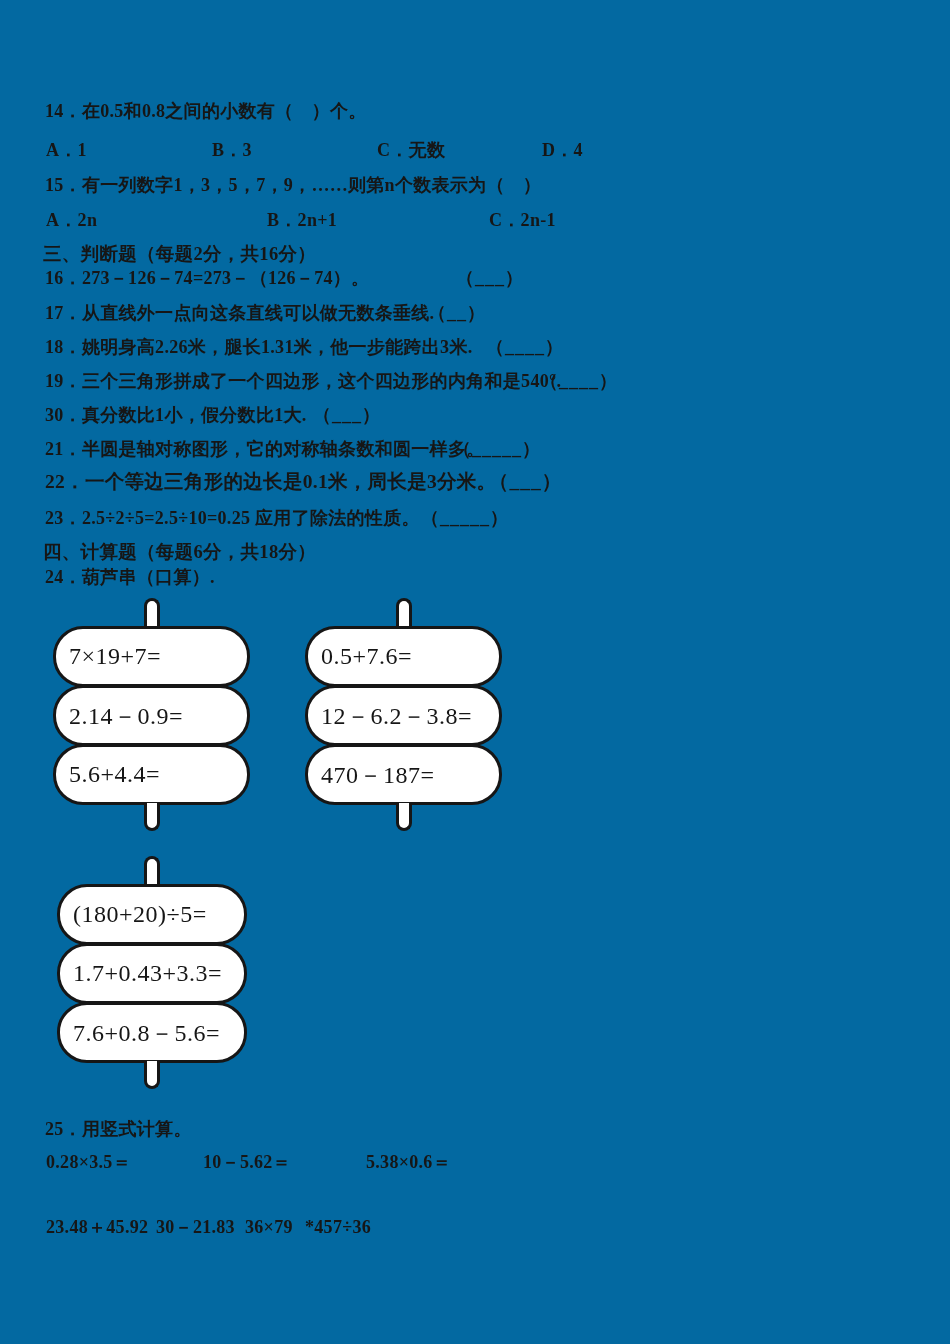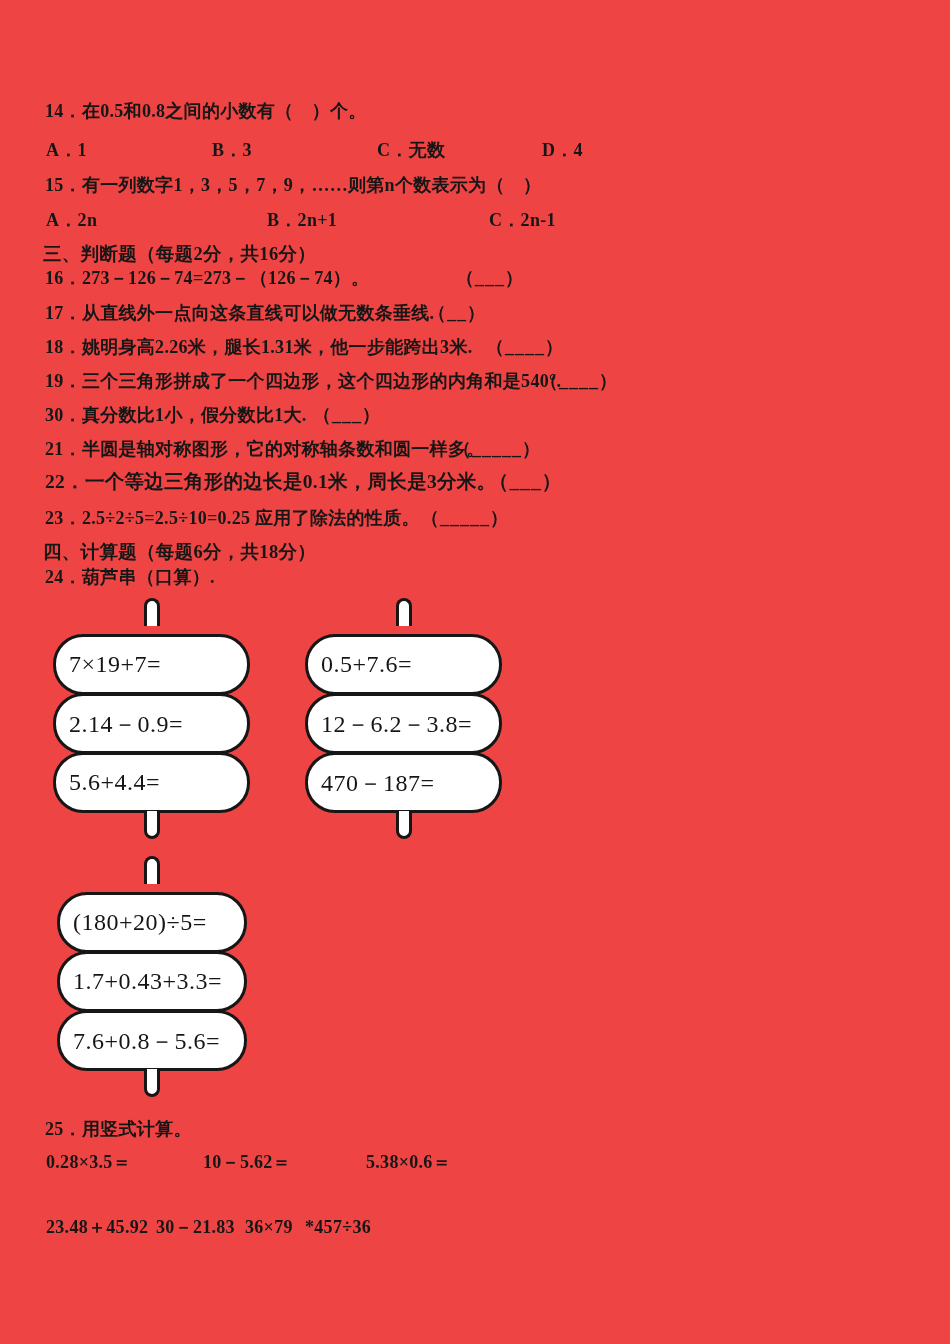--- a/index.html
+++ b/index.html
@@ -1,19 +1,19 @@
 <!DOCTYPE html>
 <html><head>
 <meta charset="utf-8">
 <style>
   html,body{margin:0;padding:0;background:#ffffff;}
   .page{
     position:relative;
     width:950px;height:1344px;
-    background:#ef4444;
+    background:#0369a1;
     font-family:"Liberation Serif","DejaVu Serif",serif;
     color:#161616;
     overflow:hidden;
   }
   .t{
     position:absolute;
     font-size:18px;
     font-weight:700;
     line-height:22px;
     white-space:pre;
@@ -40,21 +40,21 @@
     background:#fff;
     box-sizing:border-box;
     display:flex;align-items:center;
     padding:0 8px 0 13px;
     margin-top:-2px;
     font-size:24px;
     font-weight:400;
     letter-spacing:0.5px;
     white-space:pre;
   }
-  .gbox.first{margin-top:8px;}
+  .gbox.first{margin-top:0;}
   .gstem.bottom{margin-top:-2px;}
 </style>
 </head>
 <body>
 
 <div class="page">
 
   <div class="t" style="left:45px;top:100px">14．在0.5和0.8之间的小数有（　）个。</div>
   <div class="t" style="left:46px;top:139px">A．1</div>
   <div class="t" style="left:212px;top:139px">B．3</div>

